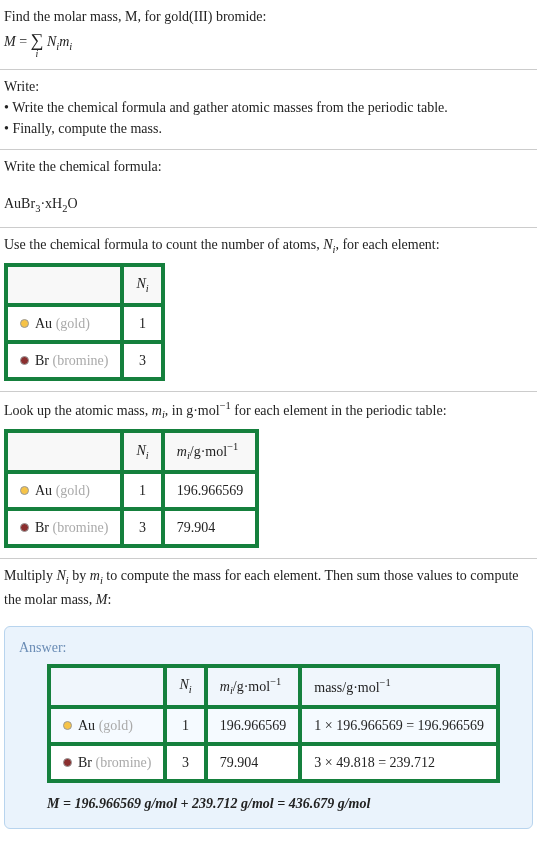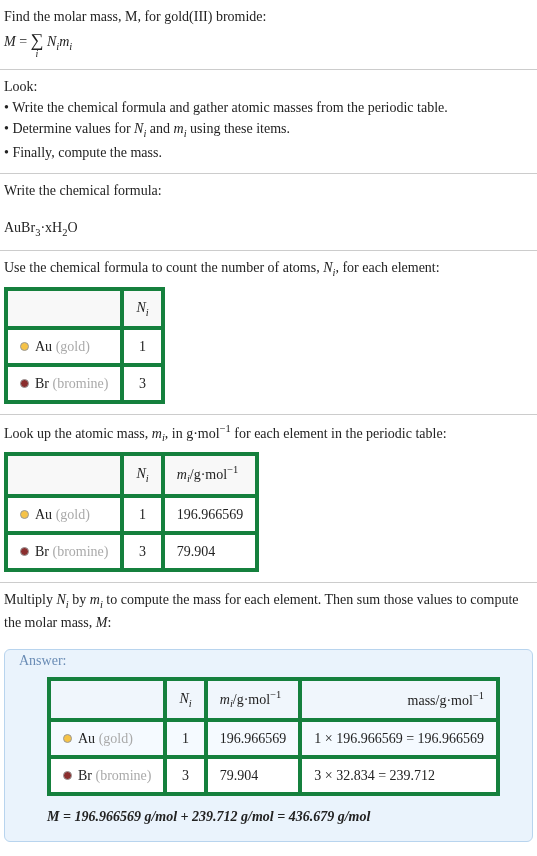--- a/index.html
+++ b/index.html
@@ -11,21 +11,21 @@
 .sup { font-size: 0.75em; vertical-align: super; }
 .nonit { font-style: normal; }
 table { border-collapse: collapse; margin-top: 6px; }
 th, td { border: 4px solid #15803d; padding: 6px 12px; font-weight: normal; text-align: left; }
 th { background: #f8f8f8; }
 td.num { text-align: center; }
 .dot { display: inline-block; width: 9px; height: 9px; border-radius: 50%; margin-right: 6px; border: 1px solid #999; }
 .dot-au { background: #f6c347; }
 .dot-br { background: #8b2e2e; }
 .muted { color: #aaa; }
-.answer { background: #eaf3fc; border: 1px solid #b8d4ee; border-radius: 6px; padding: 0 14px 14px 14px; margin: 6px 4px; }
+.answer { background: #eaf3fc; border: 1px solid #b8d4ee; border-radius: 6px; padding: 10px 14px 14px 14px; margin: 6px 4px; }
 .answer .inner { padding-left: 28px; }
 .answer th { background: #f0f6fc; }
 .answer tr:nth-child(even) td { background: #f5faff; }
 .answer tr:nth-child(odd) td { background: #fff; }
 .ans-label { color: #6a8cb5; font-size: 14px; margin-bottom: 6px; }
 .mline { margin-top: 10px; font-style: italic; font-weight: bold; }
 .sigma { font-size: 18px; }
 .under { display:inline-block; text-align:center; vertical-align:top; line-height:1; }
 .under .bot { display:block; font-size:10px; font-style: italic; }
 </style>
@@ -38,25 +38,22 @@
   </div>
   <div class="formula">
     M <span class="nonit">=</span>
     <span class="under"><span class="sigma nonit">∑</span><span class="bot">i</span></span>
     N<span class="sub">i</span>m<span class="sub">i</span>
   </div>
 </div>
 <hr class="divider">
 
 <div class="section">
-  <div>Look:</div>
+  <div>Write:</div>
   <div>• Write the chemical formula and gather atomic masses from the periodic table.</div>
-  <div>
-    <span>• Determine values for </span><i>N</i><span class="sub">i</span><span> and </span><i>m</i><span class="sub">i</span><span> using these items.</span>
-  </div>
   <div>• Finally, compute the mass.</div>
 </div>
 <hr class="divider">
 
 <div class="section">
   <div>Write the chemical formula:</div>
   <div style="margin-top:16px;">
     AuBr<span class="sub" style="font-style:normal">3</span>·xH<span class="sub" style="font-style:normal">2</span>O
   </div>
 </div>
@@ -119,33 +116,33 @@
 
 <div class="answer">
   <div class="ans-label">Answer:</div>
   <div class="inner">
     <table>
       <tbody>
           <tr>
         <th></th>
         <th><i>N</i><span class="sub">i</span></th>
         <th><i>m</i><span class="sub">i</span>/g·mol<span class="sup">−1</span></th>
-        <th style="text-align:right"><span>mass/g·mol</span><span class="sup">−1</span></th>
+        <th style="text-align:left"><span>mass/g·mol</span><span class="sup">−1</span></th>
       </tr>
       <tr>
         <td><span class="dot dot-au"></span><span>Au</span> <span class="muted">(gold)</span></td>
         <td class="num">1</td>
         <td>196.966569</td>
         <td>1 × 196.966569 = 196.966569</td>
       </tr>
       <tr>
         <td><span class="dot dot-br"></span><span>Br</span> <span class="muted">(bromine)</span></td>
         <td class="num">3</td>
         <td>79.904</td>
-        <td>3 × 32.834 = 239.712</td>
+        <td>3 × 49.818 = 239.712</td>
       </tr>
     </tbody>
       </table>
     <div class="mline">
       <span style="font-style:italic">M = 196.966569 g/mol + 239.712 g/mol = 436.679 g/mol</span>
     </div>
   </div>
 </div>
 
 </body></html>

